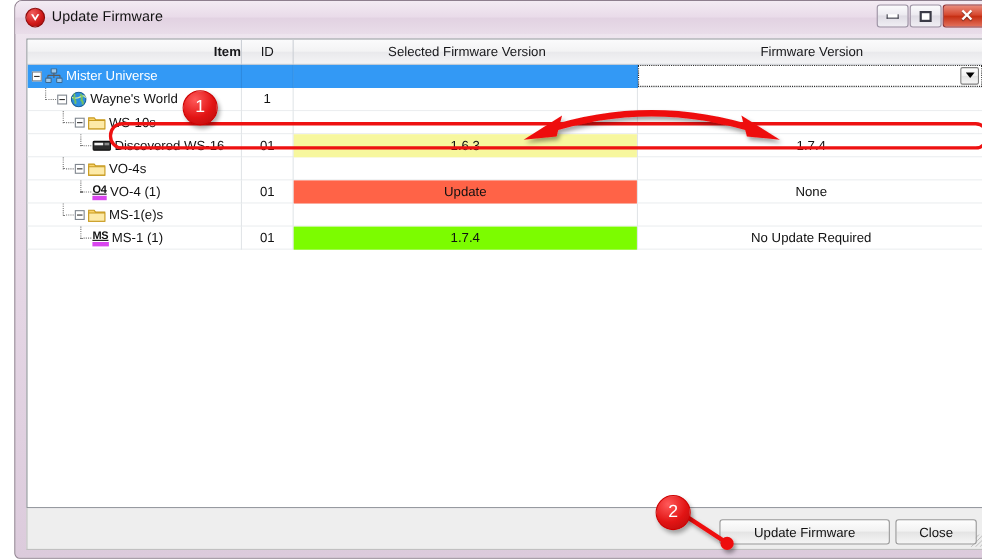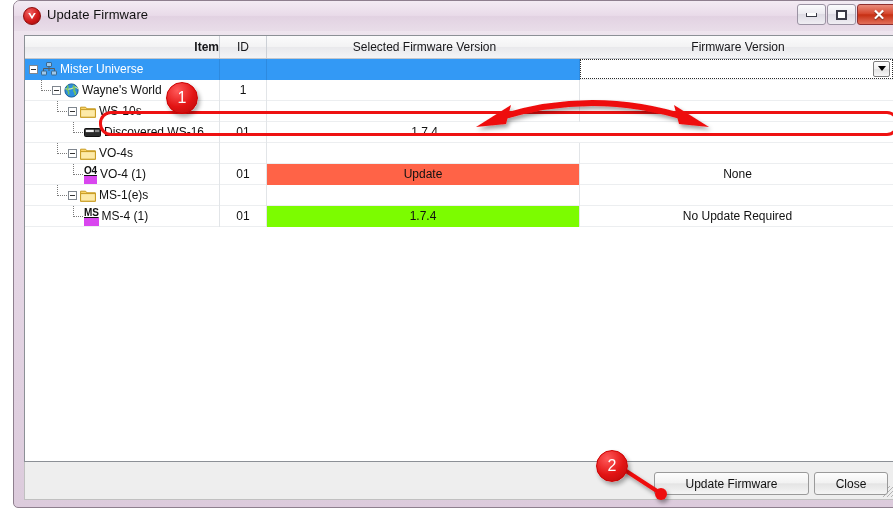--- a/index.html
+++ b/index.html
@@ -164,21 +164,21 @@
     flex: 0 0 auto;
   }
   .label { margin-left: 3px; }
 
   
   .ic { flex: 0 0 auto; display: inline-flex; align-items: center; justify-content: center; }
   .ic svg { display:block; }
   .ic-txt {
     font-family: "Liberation Sans", sans-serif;
     font-size: 10px; font-weight: bold; color: #111;
-    border-bottom: 8px solid #d946ef;
+    border-bottom: 4px solid #d946ef;
     line-height: 11px;
     letter-spacing: -0.2px;
     text-decoration: underline;
   }
 
   
   .fill {
     position: absolute;
     left: 0; top: 0; right: 0; bottom: 0;
     display: flex; align-items: center; justify-content: center;
@@ -375,20 +375,23 @@
           <span class="ic">
             <svg width="17" height="11" viewBox="0 0 17 11">
               <rect x="0.5" y="1.5" width="16" height="8" rx="1" fill="#2b2b2b" stroke="#101010"></rect>
               <rect x="1.8" y="2.8" width="8" height="2.3" fill="#f2f2f2"></rect>
               <rect x="11" y="2.8" width="4.3" height="2.3" fill="#8a8a8a"></rect>
             </svg>
           </span>
           <span class="label">Discovered WS-16</span>
         </div>
         <div class="c-id">01</div>
+        <div class="c-fw">
+          <span class="fill" style="background:#F7F79E">1.6.3</span>
+        </div>
         <div class="c-sel">1.7.4</div>
       </div>
 
       <div class="row">
         <div class="c-item">
           <span class="indent" style="width:32px"></span>
           <span class="elbow"></span>
           <span class="expander"></span>
           <span class="ic">
             <svg width="16" height="13" viewBox="0 0 16 13">
@@ -433,21 +436,21 @@
         <div class="c-id"></div>
         <div class="c-fw"></div>
         <div class="c-sel"></div>
       </div>
 
       <div class="row">
         <div class="c-item">
           <span class="indent" style="width:48px"></span>
           <span class="elbow"></span>
           <span class="ic ic-txt">MS</span>
-          <span class="label">MS-4 (1)</span>
+          <span class="label">MS-1 (1)</span>
         </div>
         <div class="c-id">01</div>
         <div class="c-fw">
           <span class="fill" style="background:#7CFC00">1.7.4</span>
         </div>
         <div class="c-sel">No Update Required</div>
       </div>
 
     </div>
   </div>

